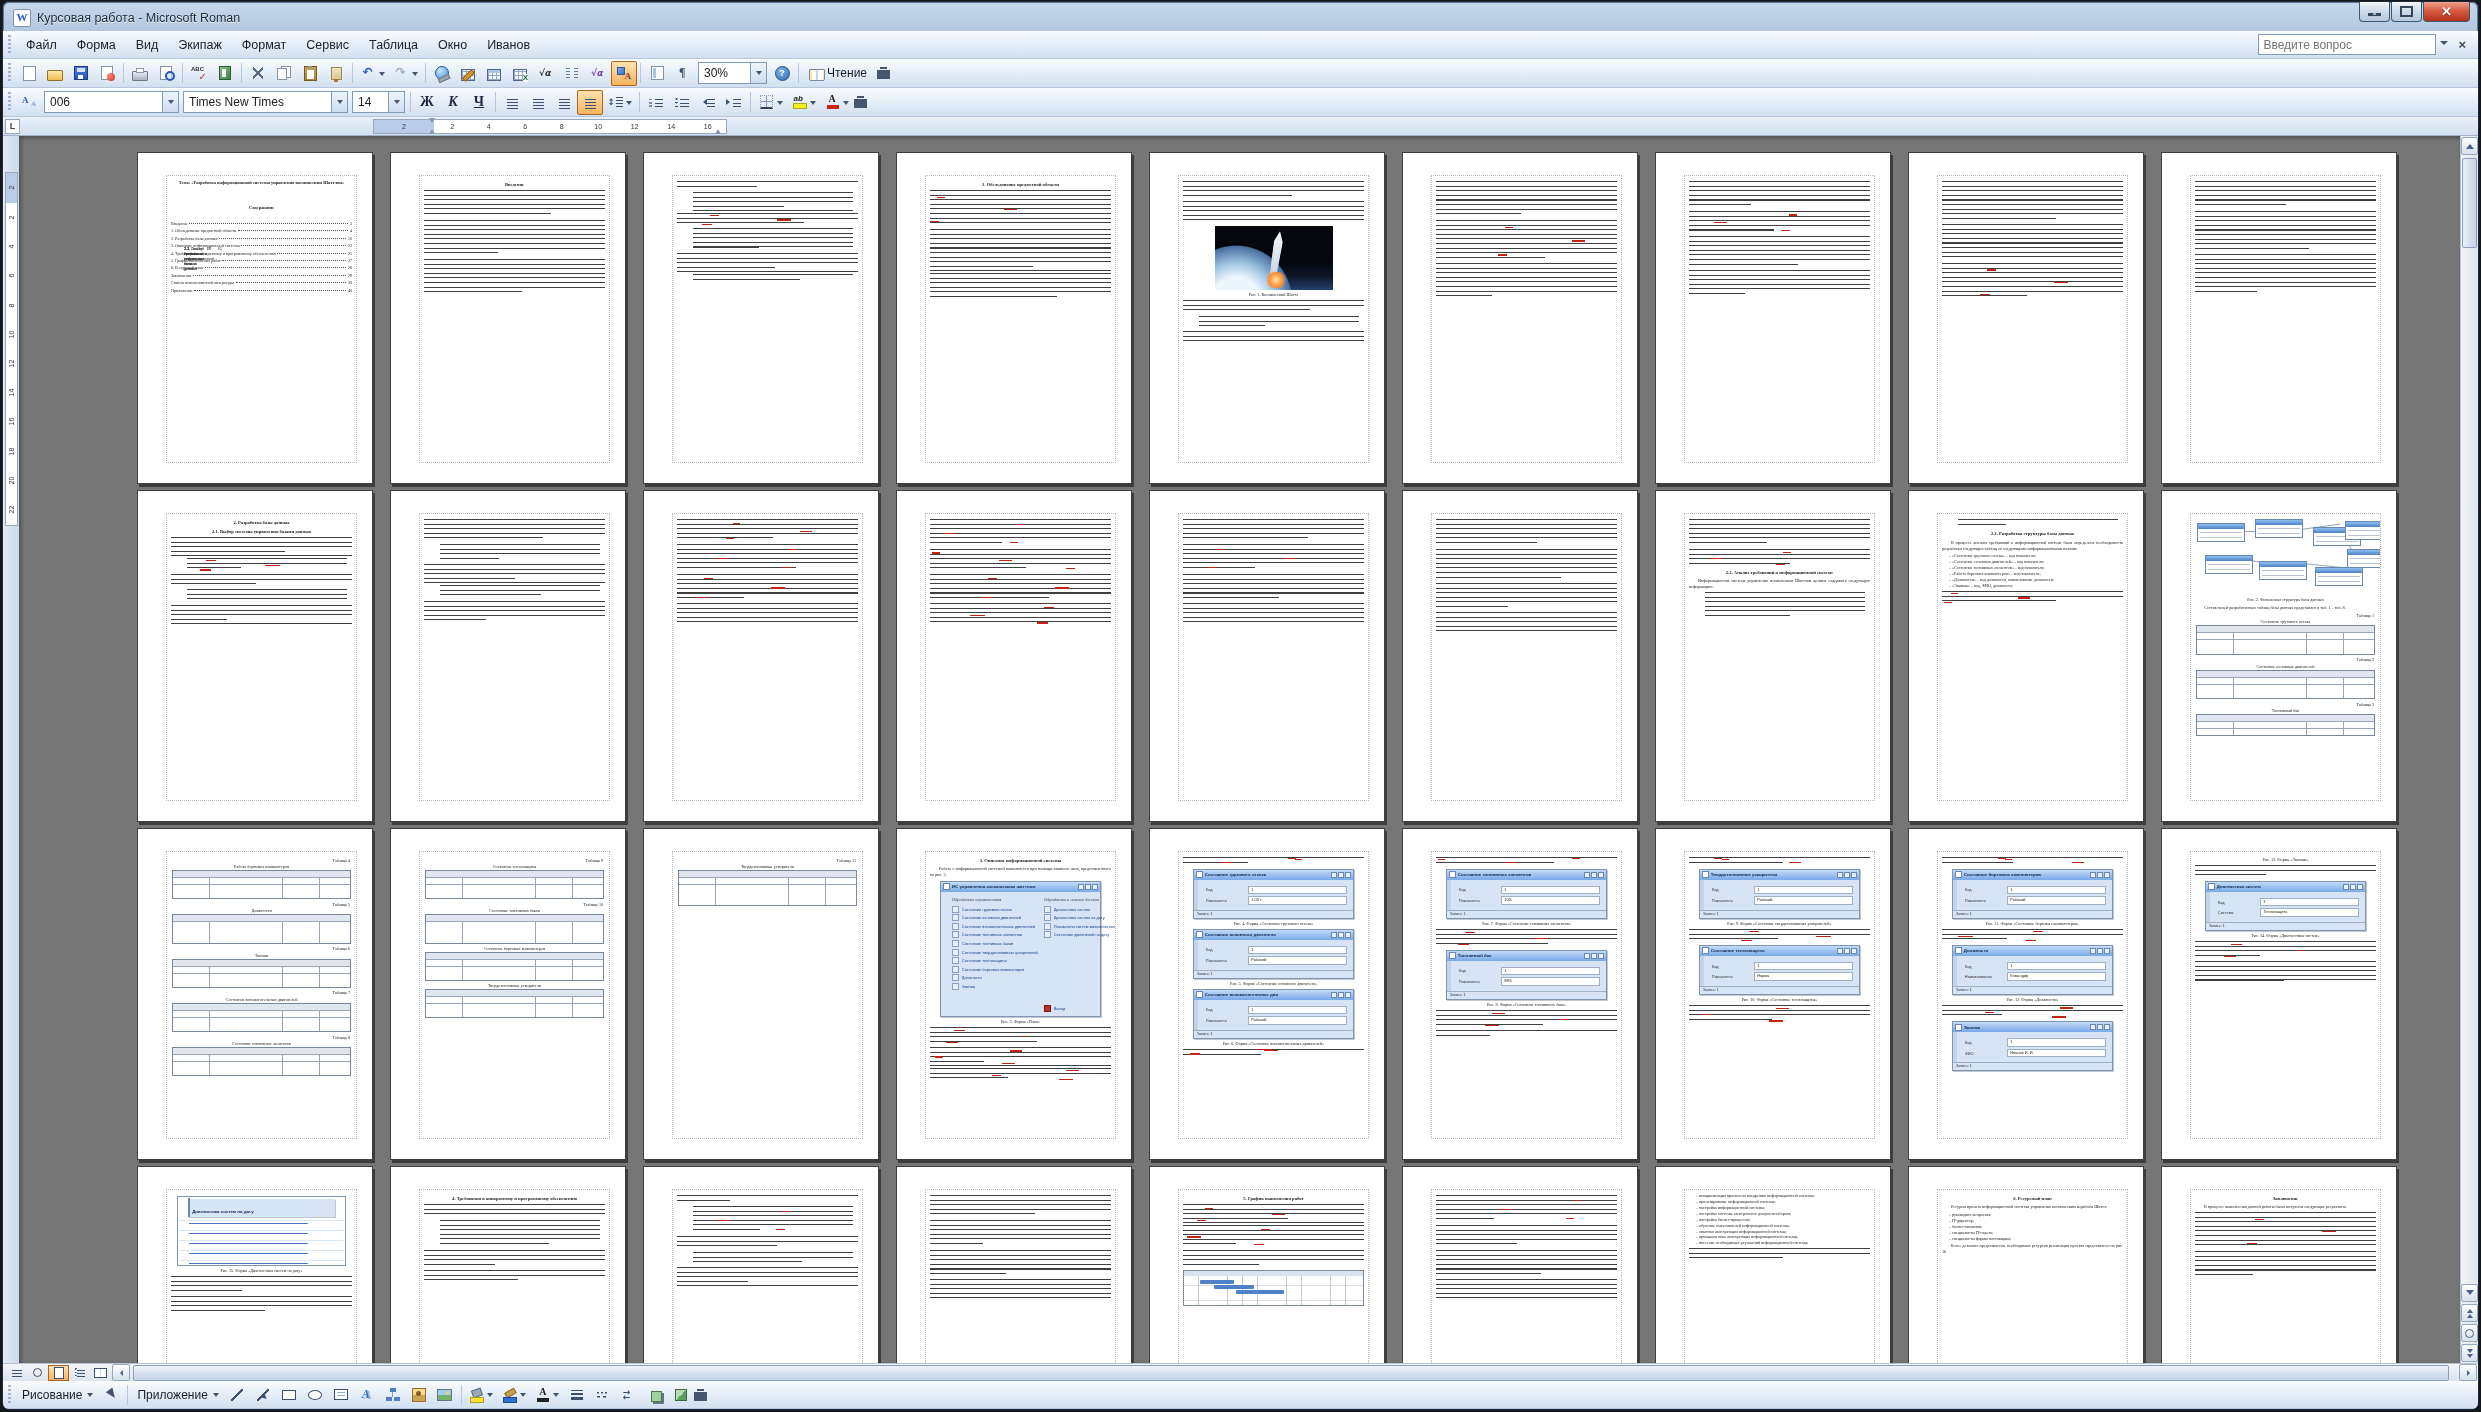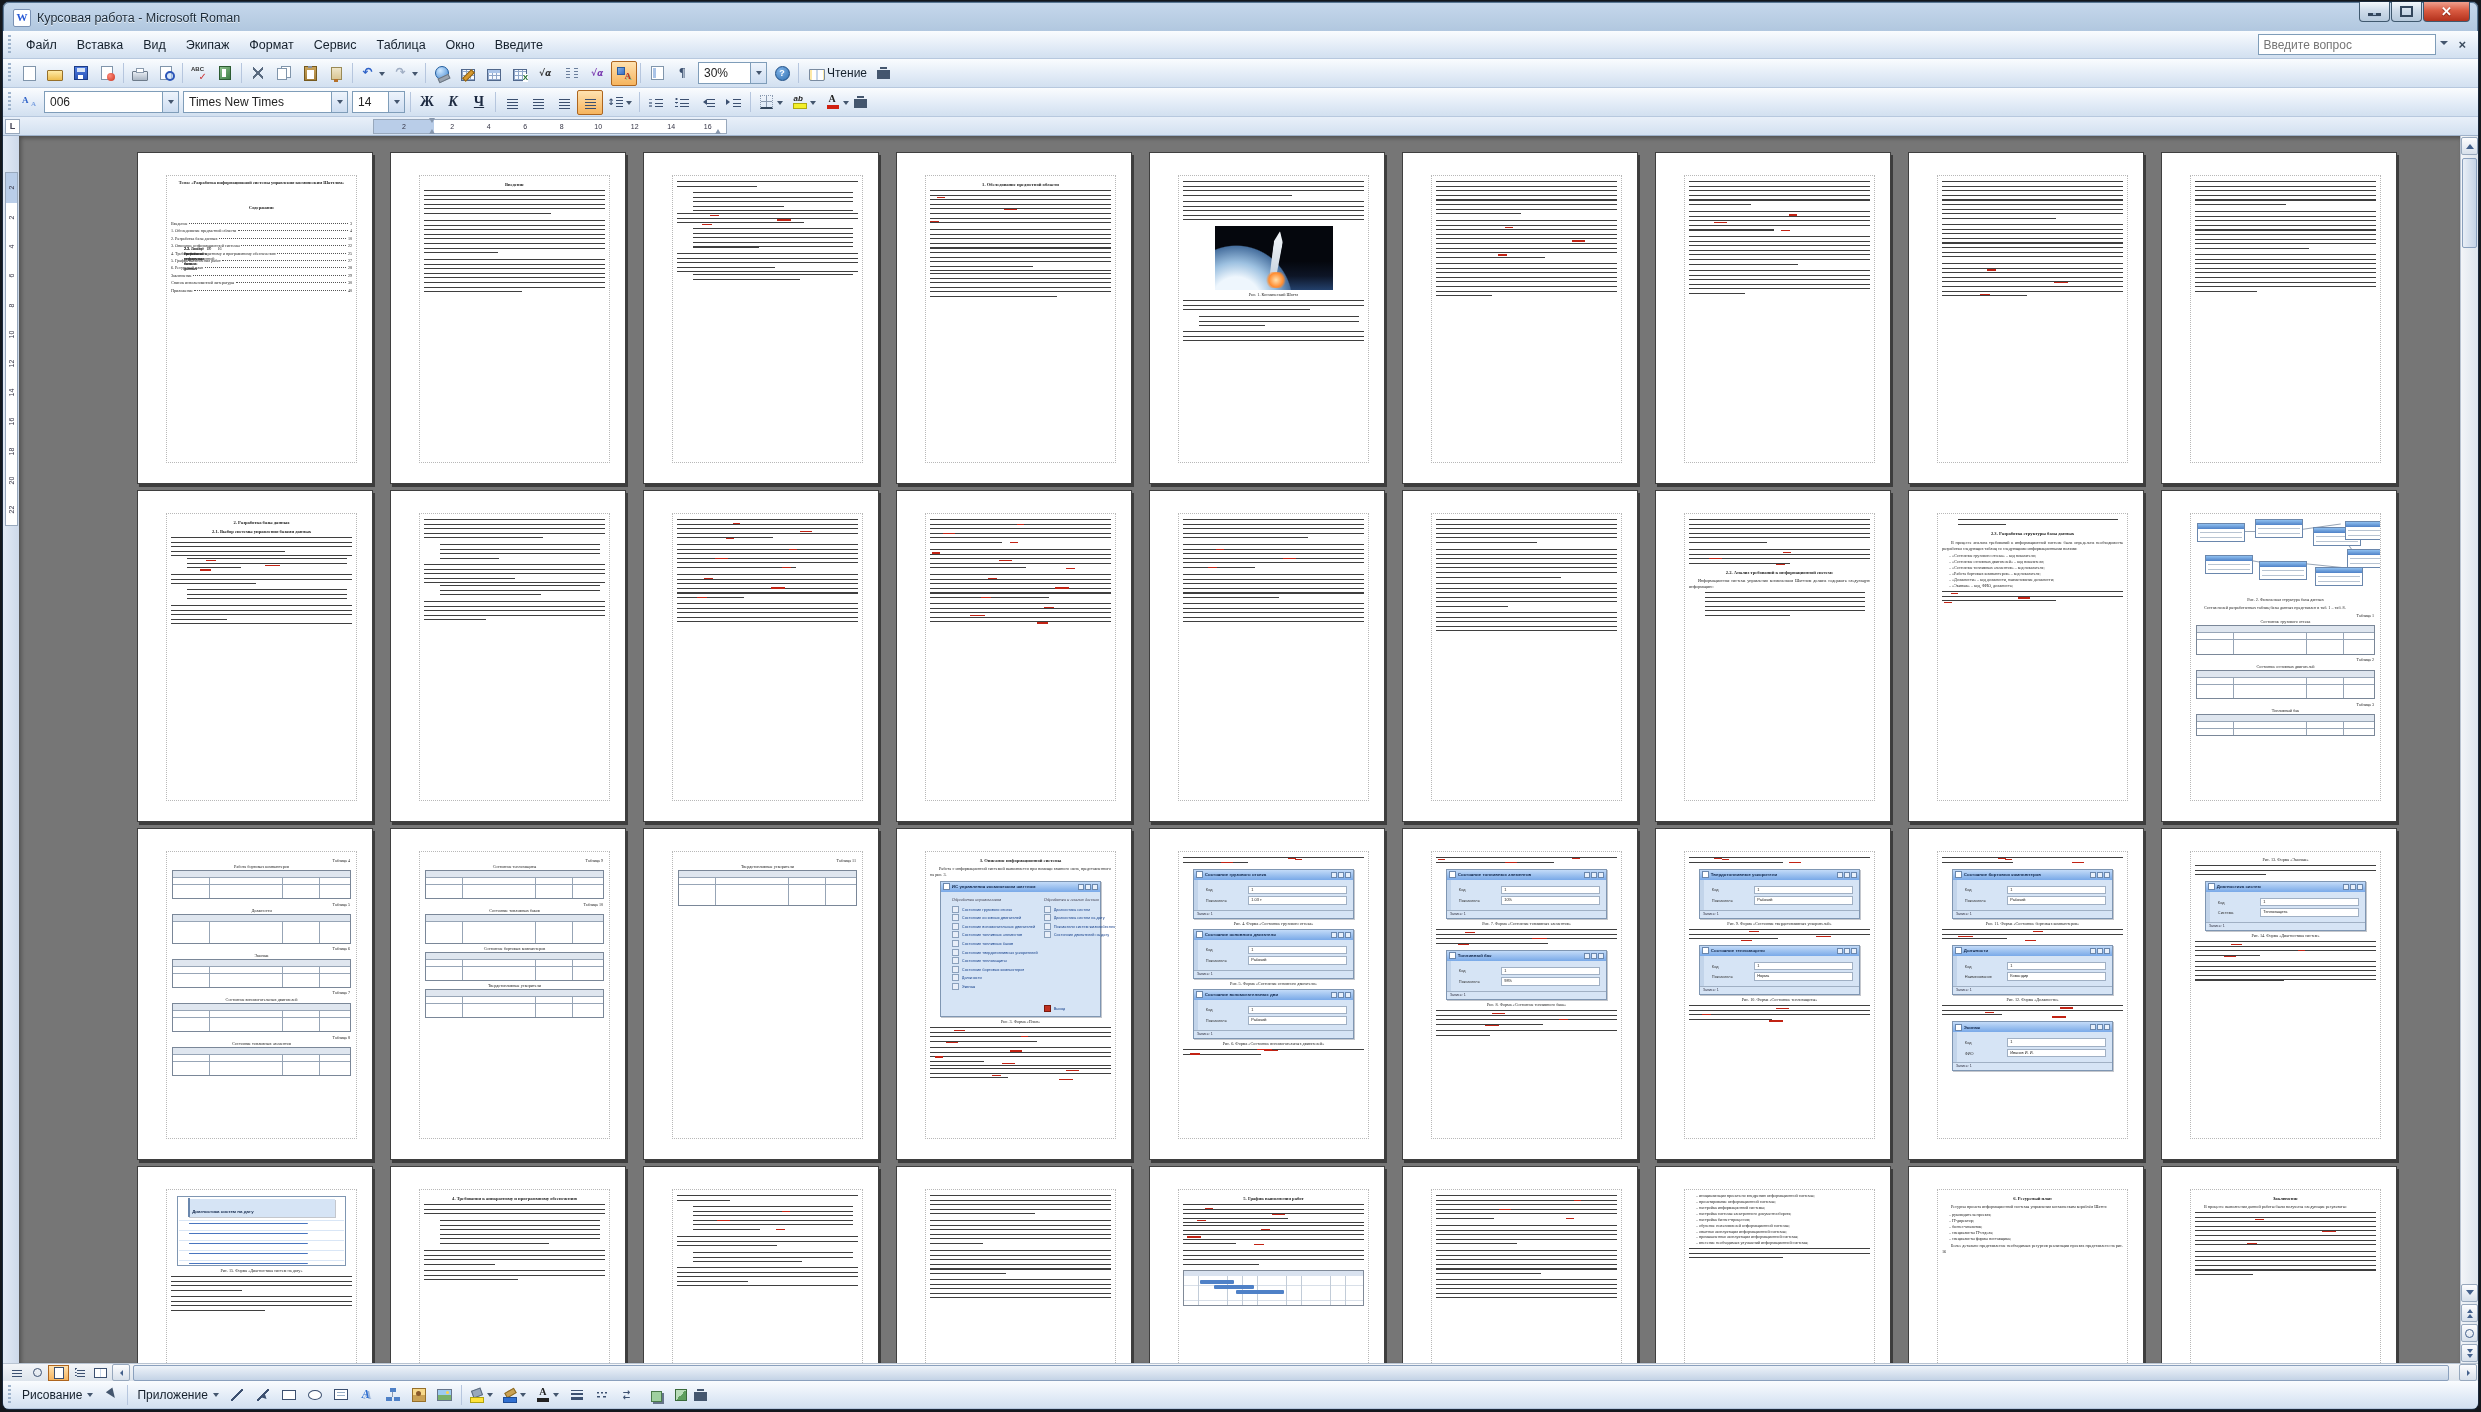--- a/index.html
+++ b/index.html
@@ -273,28 +273,28 @@
         </div>
       <div class="wc close">
           <span class="x">✕</span>
         </div>
     </div>
   </div>
 
   <div class="bar menubar">
     <div id="menu-items" style="display:flex;">
         <span class="menu-item">Файл</span>
-        <span class="menu-item">Вставка</span>
+        <span class="menu-item">Форма</span>
         <span class="menu-item">Вид</span>
         <span class="menu-item">Экипаж</span>
         <span class="menu-item">Формат</span>
         <span class="menu-item">Сервис</span>
         <span class="menu-item">Таблица</span>
         <span class="menu-item">Окно</span>
-        <span class="menu-item">Введите</span>
+        <span class="menu-item">Иванов</span>
       </div>
     <div class="question-box">
       <input class="qinput" placeholder="Введите вопрос" style="">
       <span class="qarr">
           <i class="tri-d" style="margin:0;"></i>
         </span>
       <span class="qclose">×</span>
     </div>
   </div>
 

